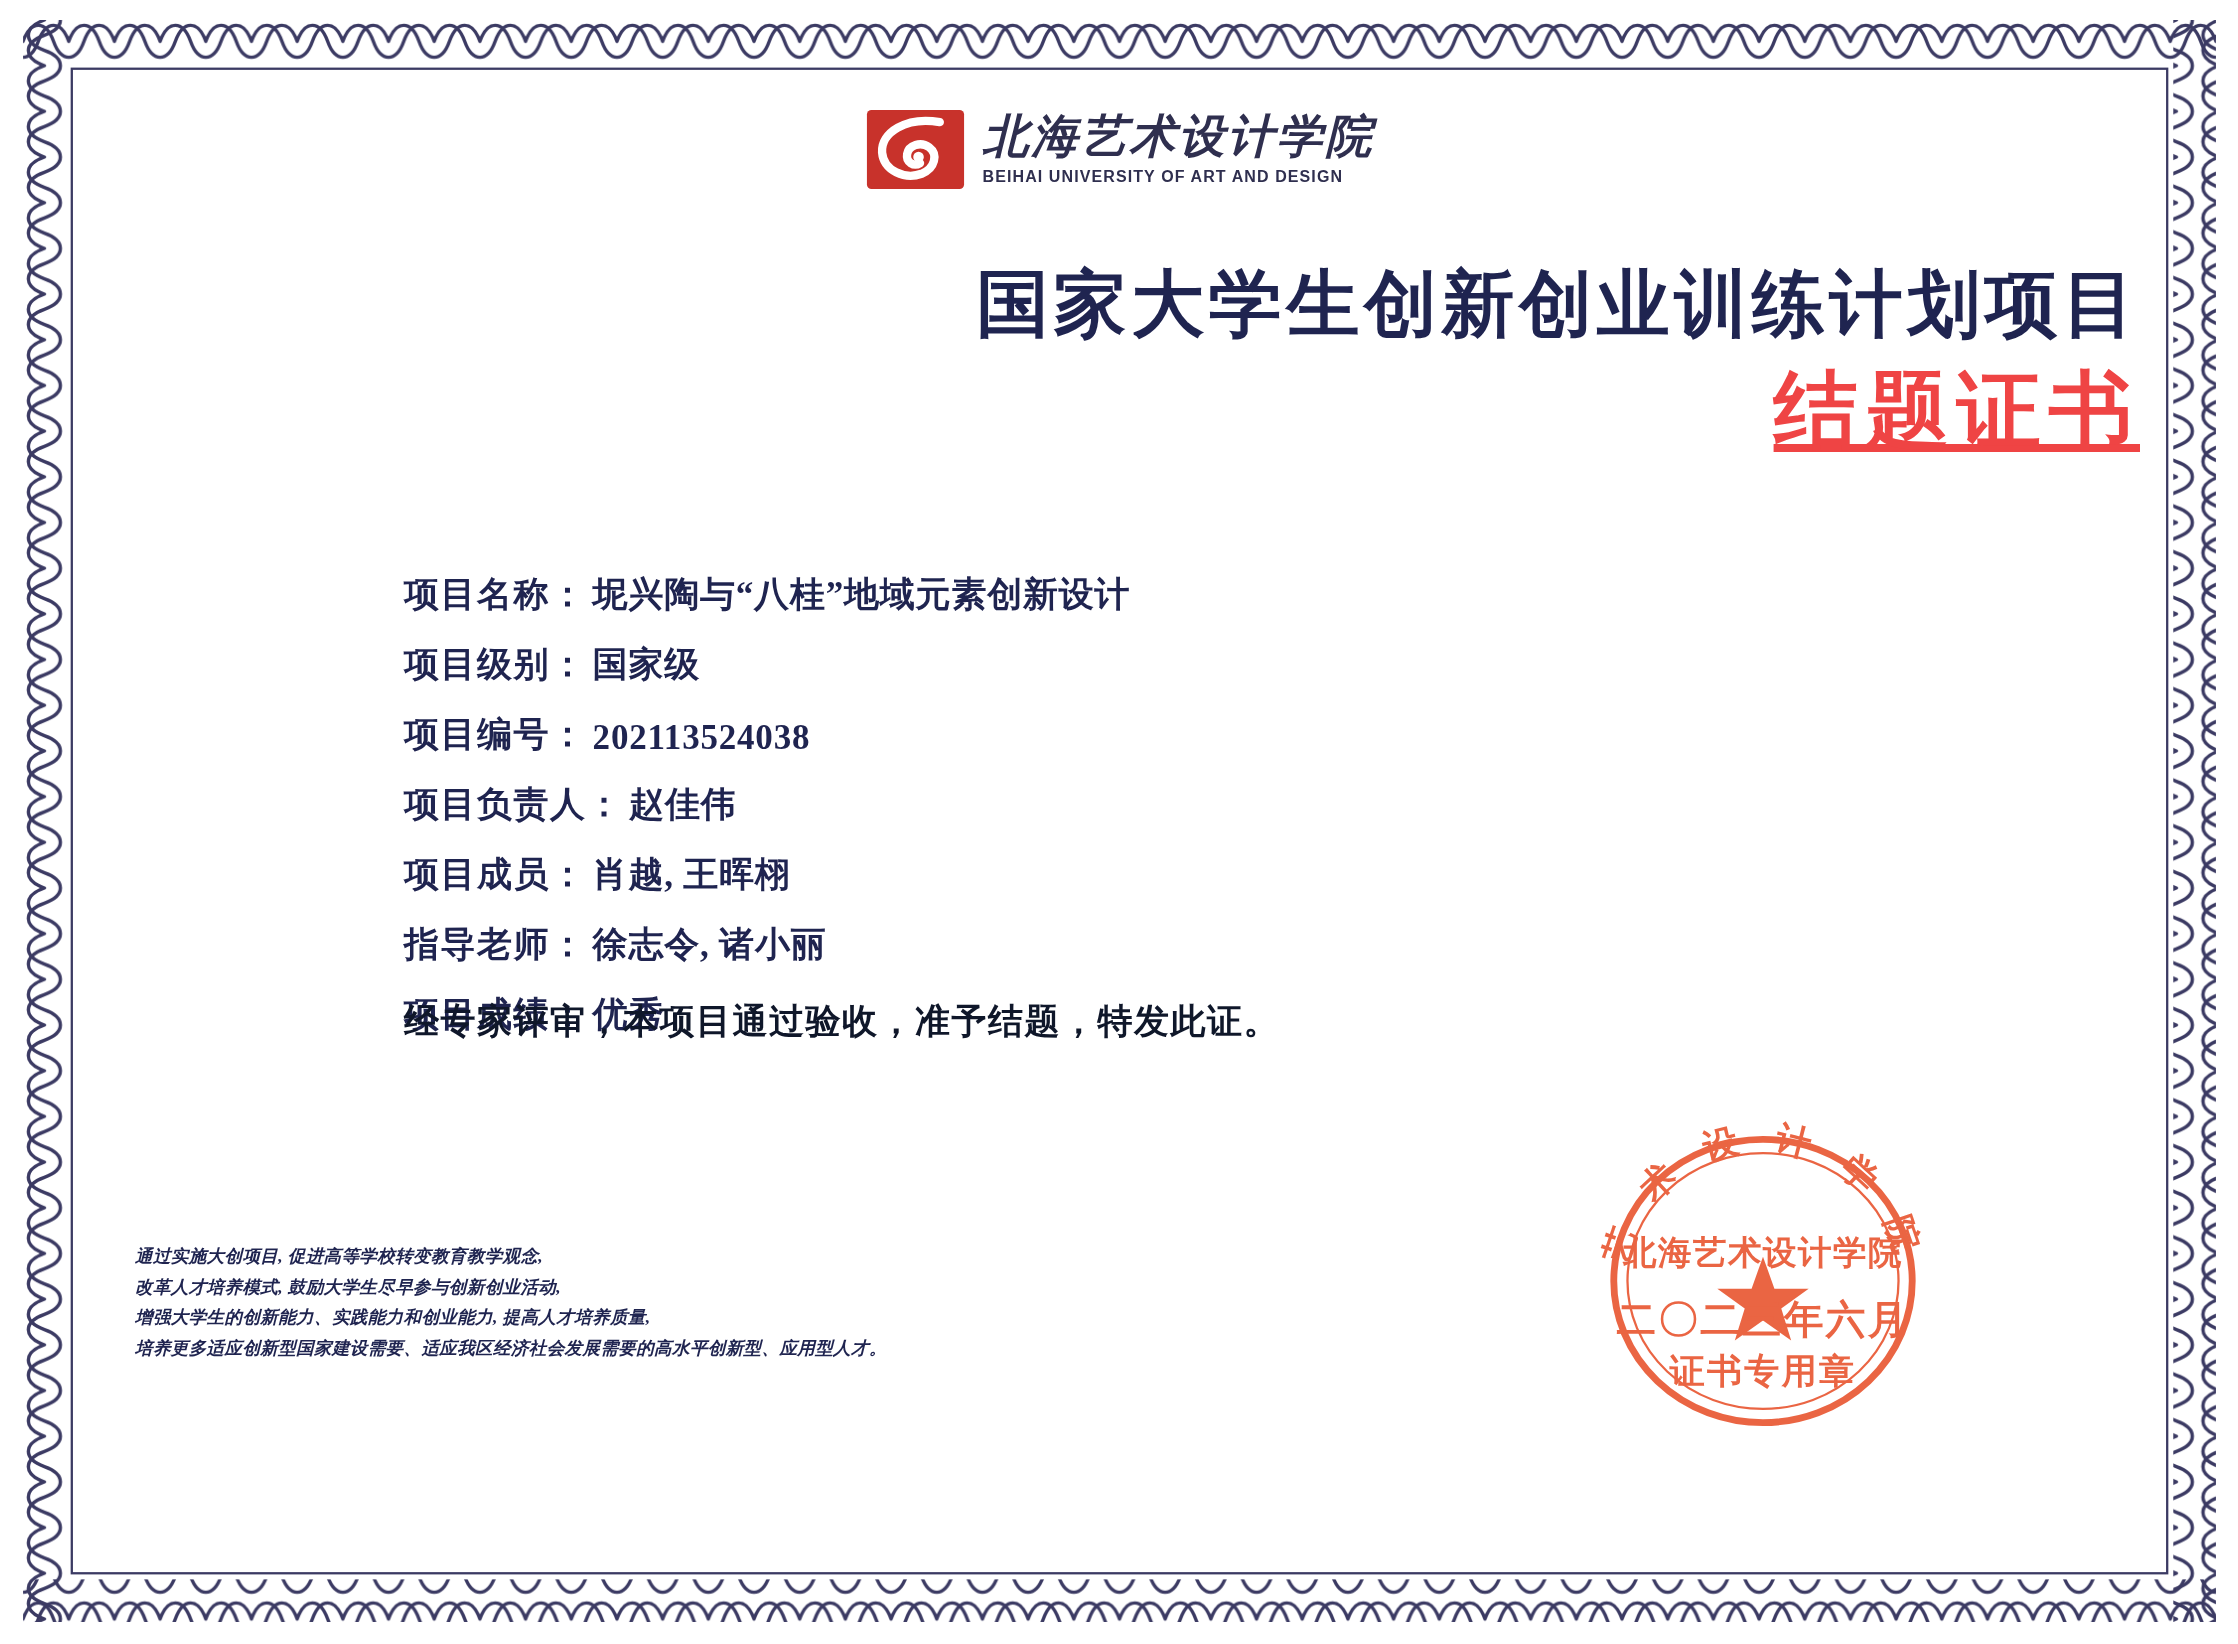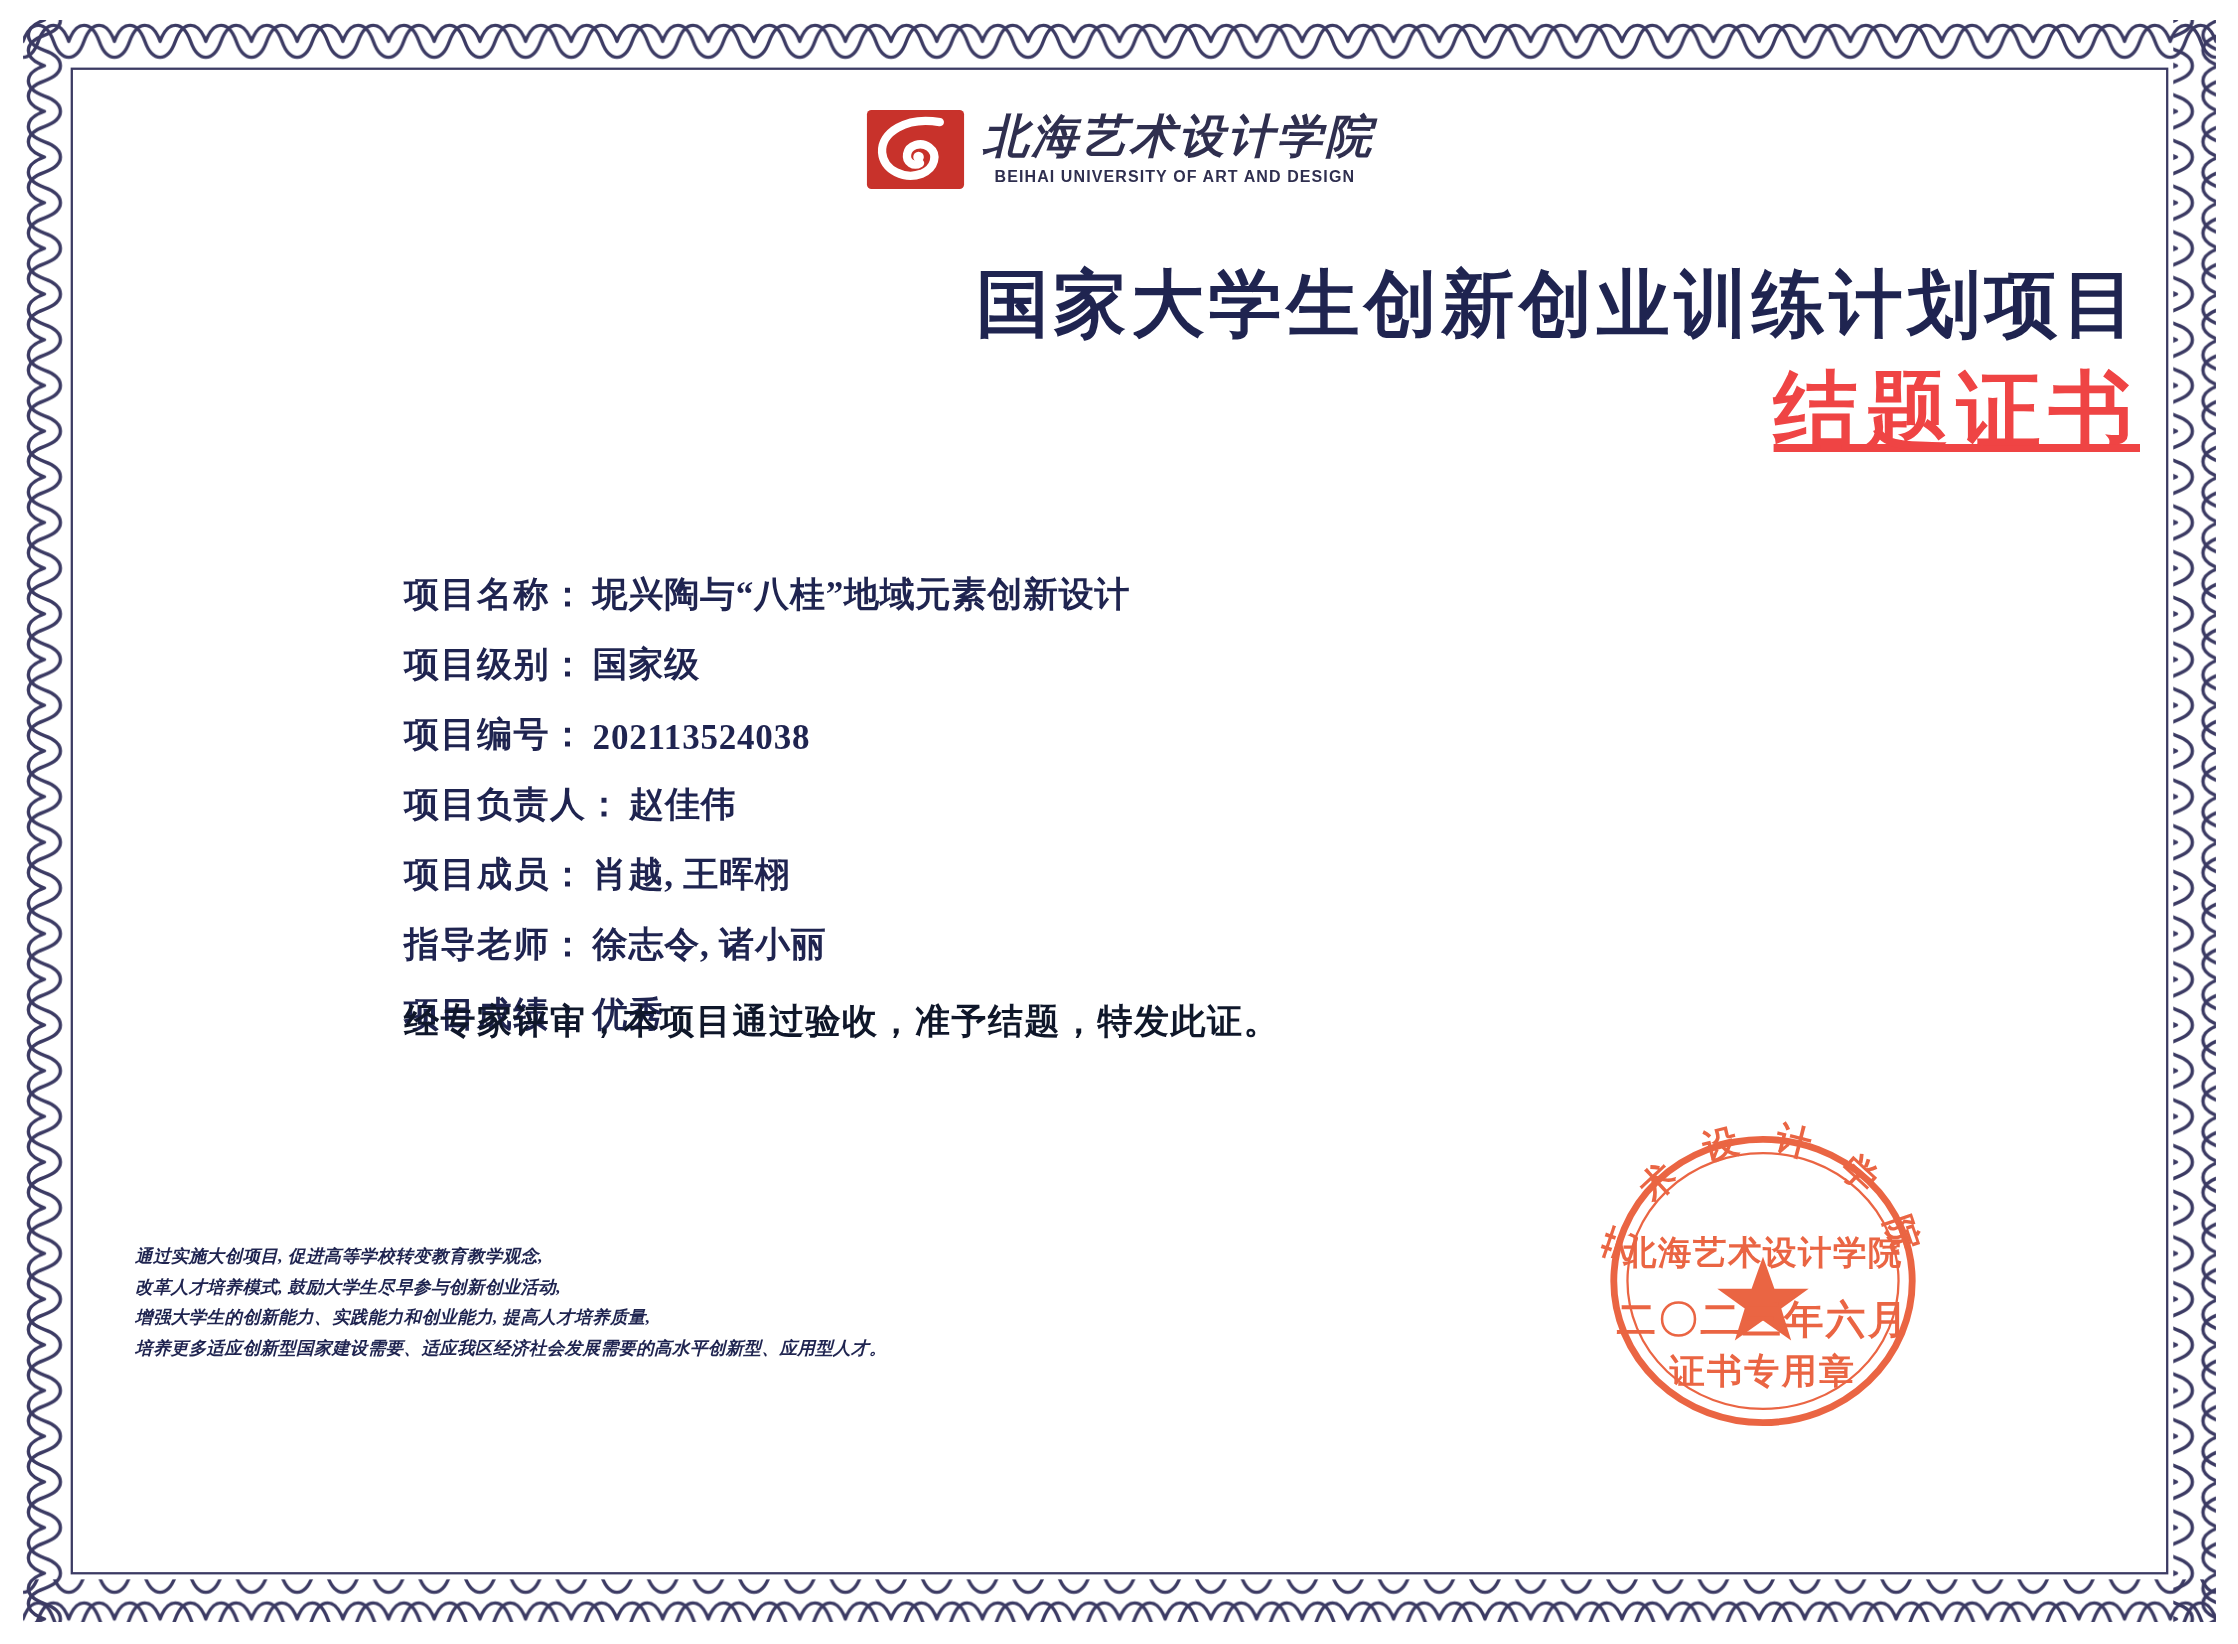--- a/index.html
+++ b/index.html
@@ -80,21 +80,20 @@
     white-space: nowrap;
   }
   .logo-en {
     margin-top: 6.1px;
     font-family: "Liberation Sans", sans-serif;
     font-size: 16px;
     font-weight: bold;
     letter-spacing: 1.1px;
     color: #2f2f4f;
     white-space: nowrap;
-    margin-left: 12px;
   }
 
   
   .title-block {
     position: absolute;
     left: 0;
     top: 175px;
     width: 2041px;
     text-align: right;
   }

